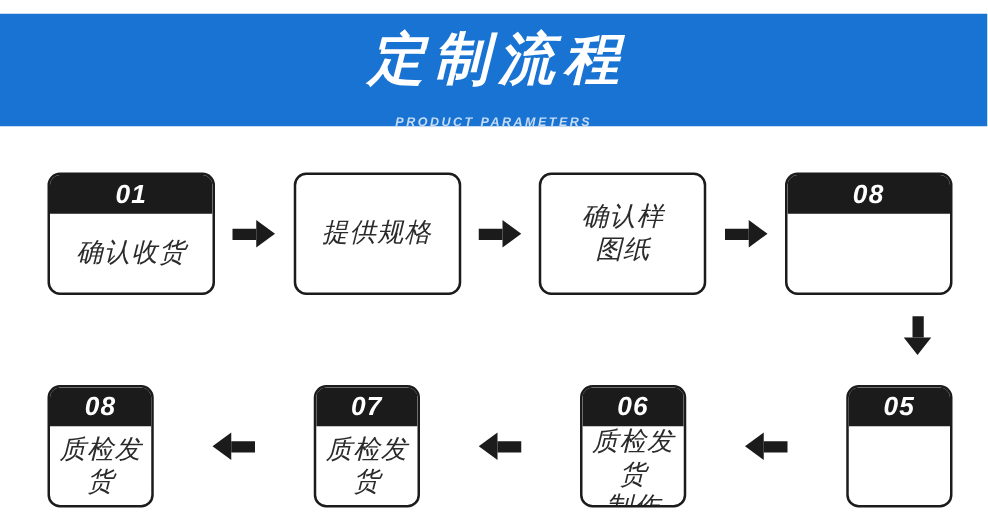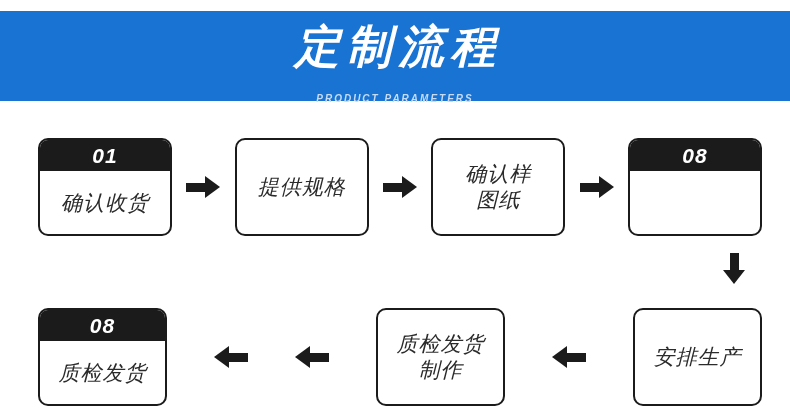--- a/index.html
+++ b/index.html
@@ -166,30 +166,35 @@
 
   <div class="flow-row second">
     <div class="step-box">
       <div class="step-num">08</div>
       <div class="step-label">质检发货</div>
     </div>
     <div class="arrow-h">
         <div class="head-left"></div>
         <div class="shaft"></div>
       </div>
+    <div class="step-box">
+      <div class="step-num">07</div>
+      <div class="step-label">质检发货</div>
+    </div>
     <div class="arrow-h">
         <div class="head-left"></div>
         <div class="shaft"></div>
       </div>
     <div class="step-box">
+      <div class="step-num">06</div>
       <div class="step-label">质检发货
 制作</div>
     </div>
     <div class="arrow-h">
         <div class="head-left"></div>
         <div class="shaft"></div>
       </div>
     <div class="step-box">
-      <div class="step-label">安排生产</div>
+      <div class="step-num">05</div>
     </div>
   </div>
 
 </div>
 
 </body></html>

